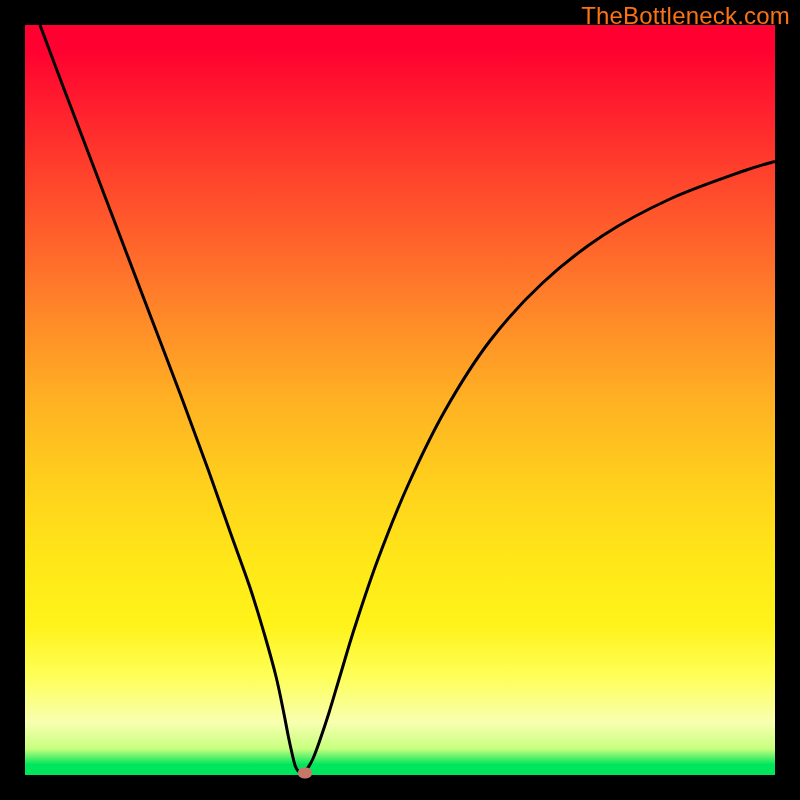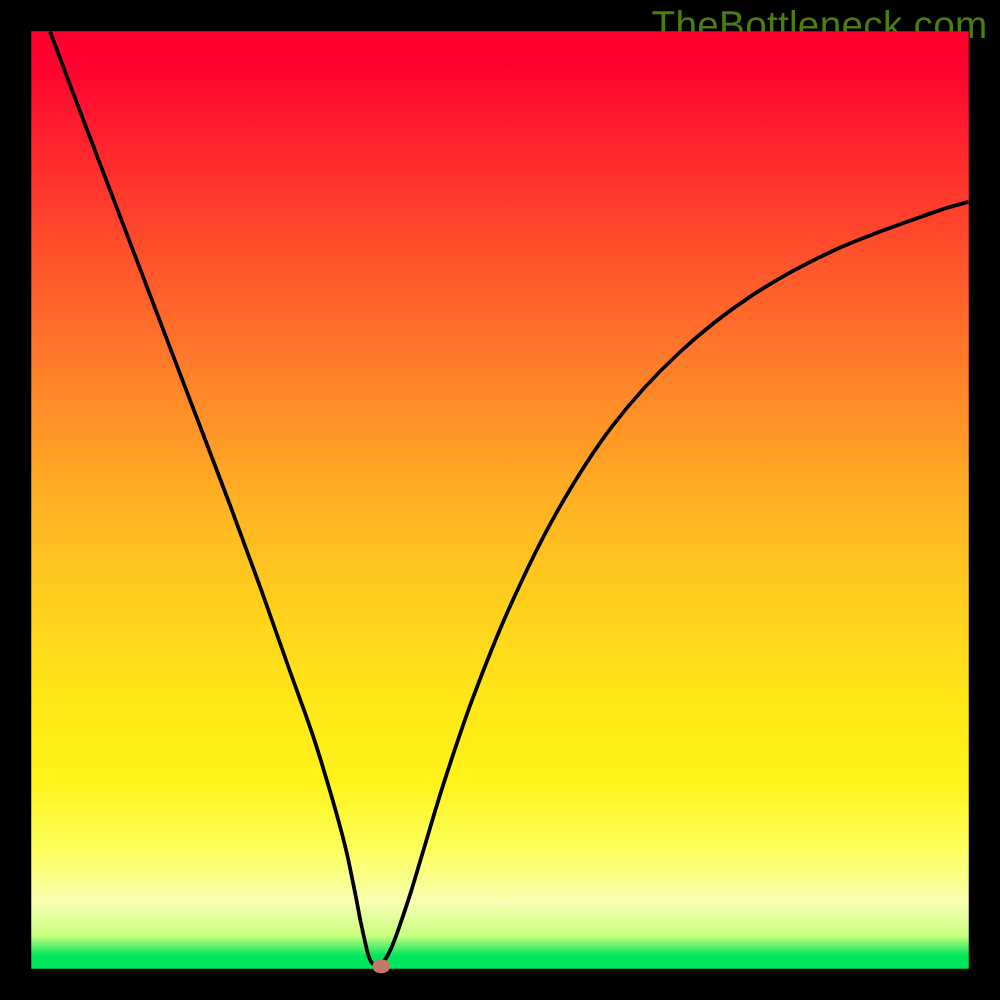--- a/index.html
+++ b/index.html
@@ -8,22 +8,22 @@
     position: relative;
     width: 800px;
     height: 800px;
     background: #000;
   }
   .watermark {
     position: absolute;
     top: 2px;
     right: 10px;
     font-family: Arial, Helvetica, sans-serif;
-    font-size: 31px;
-    color: #4d7c0f;
+    font-size: 24px;
+    color: #f97316;
     letter-spacing: 0.2px;
     user-select: none;
   }
   .plot-area {
     position: absolute;
     left: 25px;
     top: 25px;
     width: 750px;
     height: 750px;
     background: linear-gradient(

